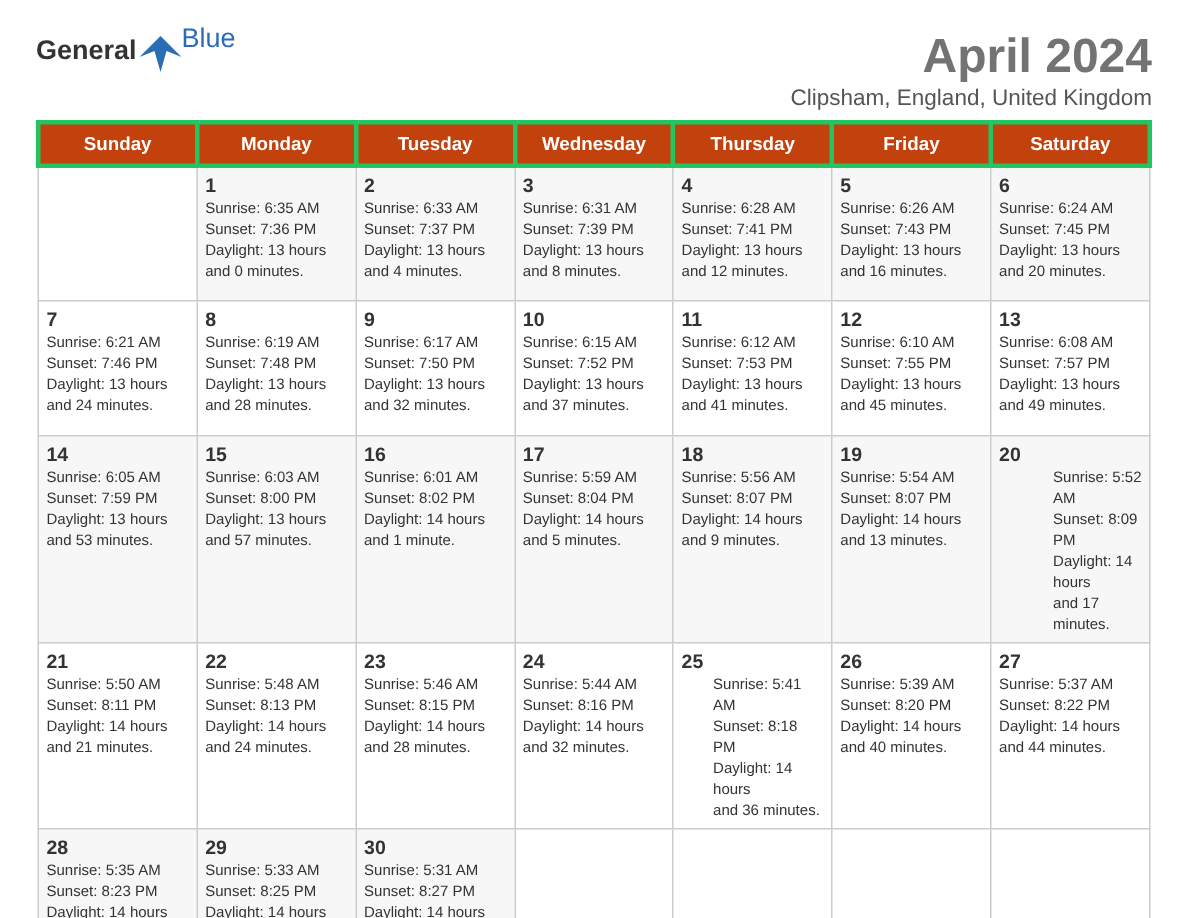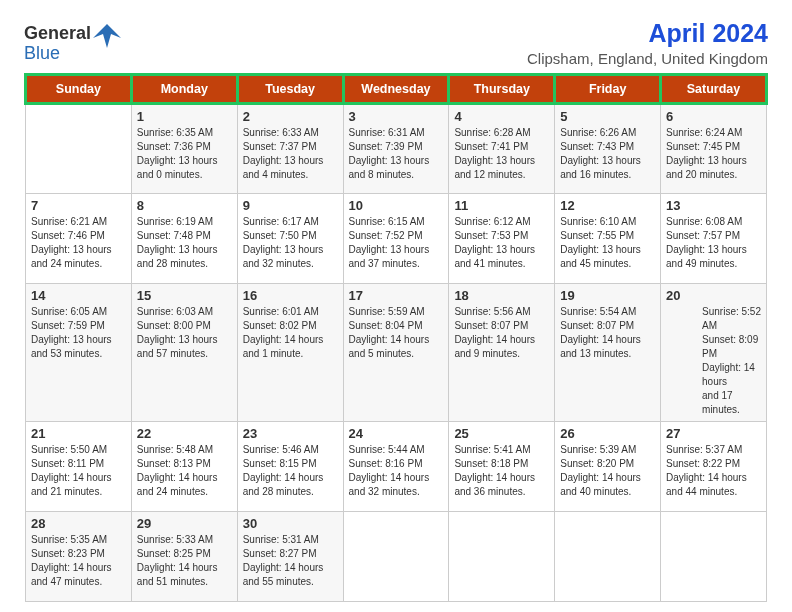--- a/index.html
+++ b/index.html
@@ -35,23 +35,23 @@
     }
     .logo-icon {
       width: 28px;
       height: 28px;
       margin-left: 2px;
     }
     .title-area {
       text-align: right;
     }
     .month-title {
-      font-size: 25px;
+      font-size: 32px;
       font-weight: bold;
-      color: #1d4ed8;
+      color: #737373;
       line-height: 1.1;
     }
     .location {
       font-size: 15px;
       color: #555;
       margin-top: 2px;
     }
     table {
       width: 100%;
       border-collapse: collapse;
@@ -92,21 +92,21 @@
     }
     .empty-cell {
       background: #fff !important;
     }
   </style>
 </head>
 <body>
 
 <div class="header-area">
   <div class="logo">
-    <div style="display:flex;flex-direction:column;align-items:flex-start;text-align:right;">
+    <div style="display:flex;flex-direction:row;align-items:flex-start;text-align:right;">
       <div style="display:flex;align-items:center;">
         <span class="logo-text-general">General</span>
         <svg class="logo-icon" viewBox="0 0 28 28" xmlns="http://www.w3.org/2000/svg">
           <polygon points="14,4 28,18 18,14 14,28 10,14 0,18" fill="#2a6db5"></polygon>
         </svg>
       </div>
       <span class="logo-text-blue" style="margin-top:-4px;">Blue</span>
     </div>
   </div>
   <div class="title-area">
@@ -299,21 +299,21 @@
         </td>
         <td>
           <span class="day-number">24</span>
           <div class="day-info" style="white-space: pre-line;">Sunrise: 5:44 AM
 Sunset: 8:16 PM
 Daylight: 14 hours
 and 32 minutes.</div>
         </td>
         <td>
           <span class="day-number">25</span>
-          <div class="day-info" style="white-space: pre-line;">Sunrise: 5:41 AM
+          <div class="day-info" style="white-space: pre-line; margin-left: 21px;">Sunrise: 5:41 AM
 Sunset: 8:18 PM
 Daylight: 14 hours
 and 36 minutes.</div>
         </td>
         <td>
           <span class="day-number">26</span>
           <div class="day-info" style="white-space: pre-line;">Sunrise: 5:39 AM
 Sunset: 8:20 PM
 Daylight: 14 hours
 and 40 minutes.</div>

